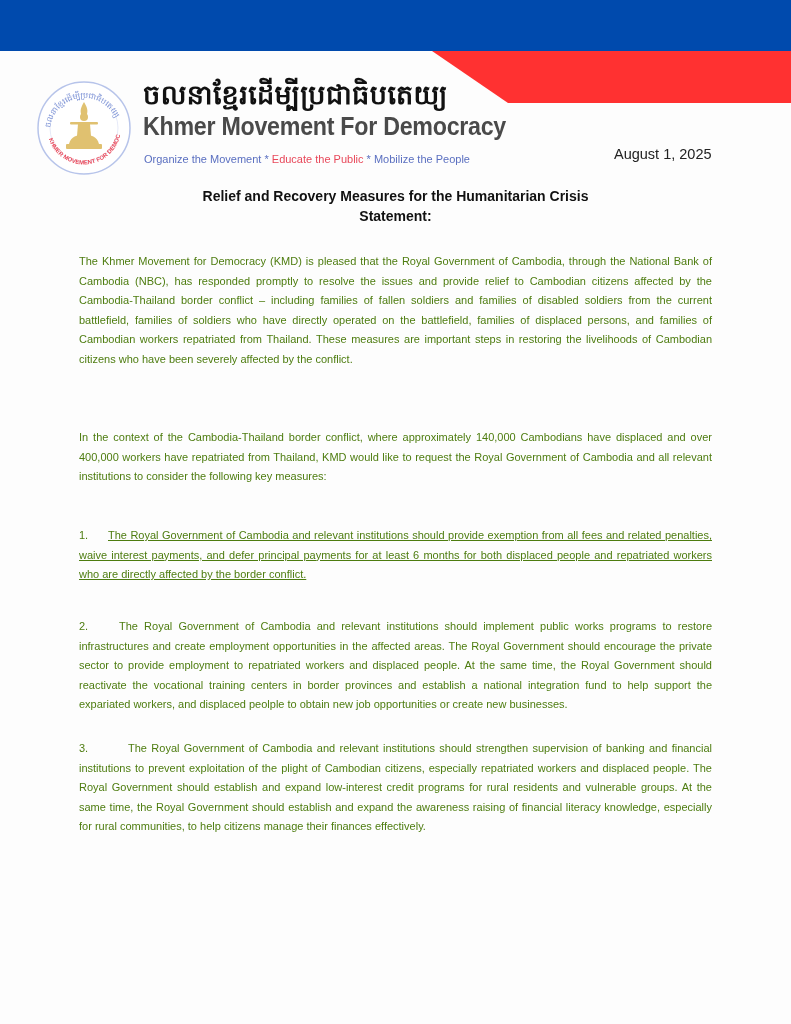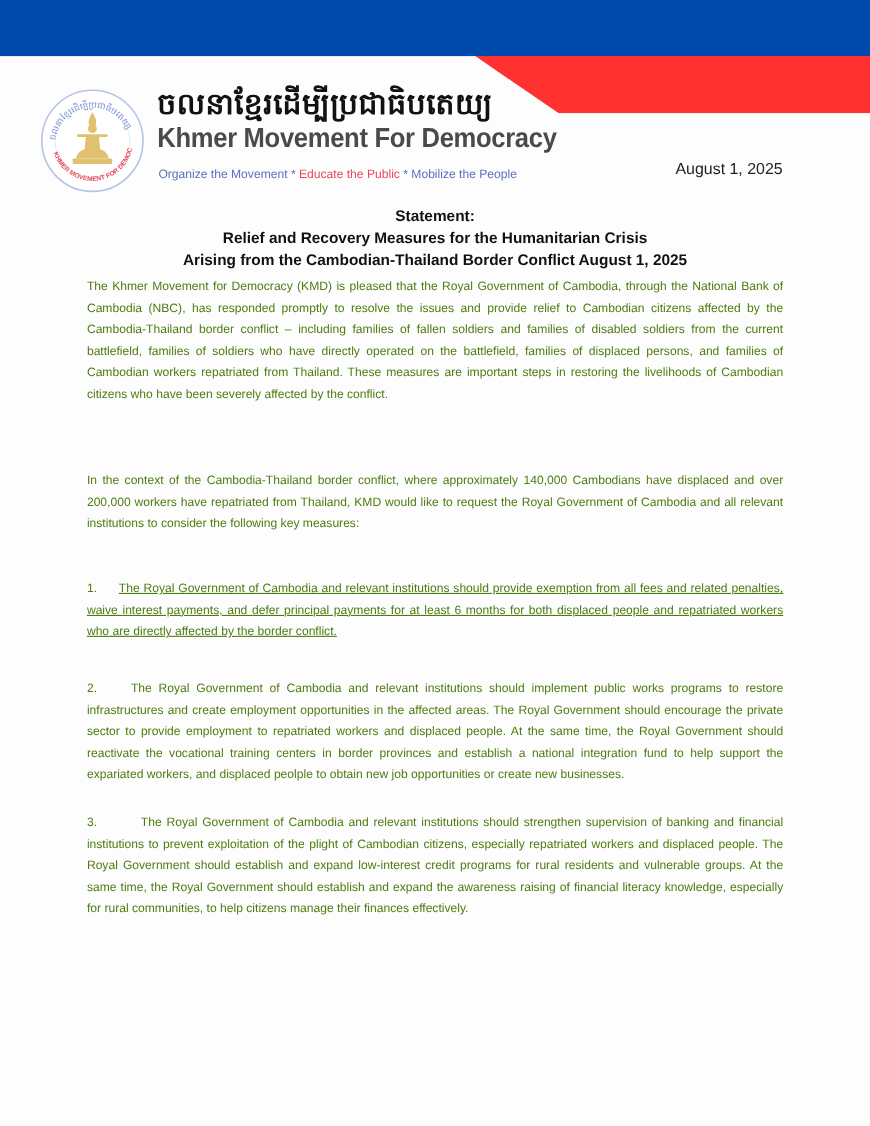--- a/index.html
+++ b/index.html
@@ -60,28 +60,27 @@
 
 <div class="khmer-title">ចលនាខ្មែរដើម្បីប្រជាធិបតេយ្យ</div>
 <div class="org-name">Khmer Movement For Democracy</div>
 <div class="tagline">
   <span class="blue">Organize the Movement</span><span class="blue"> * </span><span class="red">Educate the Public</span><span class="blue"> * </span><span class="blue">Mobilize the People</span>
 </div>
 
 <div class="date">August 1, 2025</div>
 
 <div class="heading">
+  <div>Relief and Recovery Measures for the Humanitarian Crisis</div>
   <div>Statement:</div>
-  <div>Relief and Recovery Measures for the Humanitarian Crisis</div>
-  <div>Arising from the Cambodian-Thailand Border Conflict August 1, 2025</div>
 </div>
 
 <p class="body-text" style="top:252px;margin:0;">The Khmer Movement for Democracy (KMD) is pleased that the Royal Government of Cambodia, through the National Bank of Cambodia (NBC), has responded promptly to resolve the issues and provide relief to Cambodian citizens affected by the Cambodia-Thailand border conflict – including families of fallen soldiers and families of disabled soldiers from the current battlefield, families of soldiers who have directly operated on the battlefield, families of displaced persons, and families of Cambodian workers repatriated from Thailand. These measures are important steps in restoring the livelihoods of Cambodian citizens who have been severely affected by the conflict.</p>
 
-<p class="body-text" style="top:428px;margin:0;">In the context of the Cambodia-Thailand border conflict, where approximately 140,000 Cambodians have displaced and over 200,000 workers have repatriated from Thailand, KMD would like to request the Royal Government of Cambodia and all relevant institutions to consider the following key measures:</p>
+<p class="body-text" style="top:428px;margin:0;">In the context of the Cambodia-Thailand border conflict, where approximately 140,000 Cambodians have displaced and over 400,000 workers have repatriated from Thailand, KMD would like to request the Royal Government of Cambodia and all relevant institutions to consider the following key measures:</p>
 
 <div class="body-text" style="top:526px;text-decoration:underline;">
   <span class="num" style="width:29px;">1.</span><span>The Royal Government of Cambodia and relevant institutions should provide exemption from all fees and related penalties, waive interest payments, and defer principal payments for at least 6 months for both displaced people and repatriated workers who are directly affected by the border conflict.</span>
 </div>
 
 <div class="body-text" style="top:617px;">
   <span class="num" style="width:40px;">2.</span><span>The Royal Government of Cambodia and relevant institutions should implement public works programs to restore infrastructures and create employment opportunities in the affected areas. The Royal Government should encourage the private sector to provide employment to repatriated workers and displaced people. At the same time, the Royal Government should reactivate the vocational training centers in border provinces and establish a national integration fund to help support the expariated workers, and displaced peolple to obtain new job opportunities or create new businesses.</span>
 </div>
 
 <div class="body-text" style="top:739px;">

